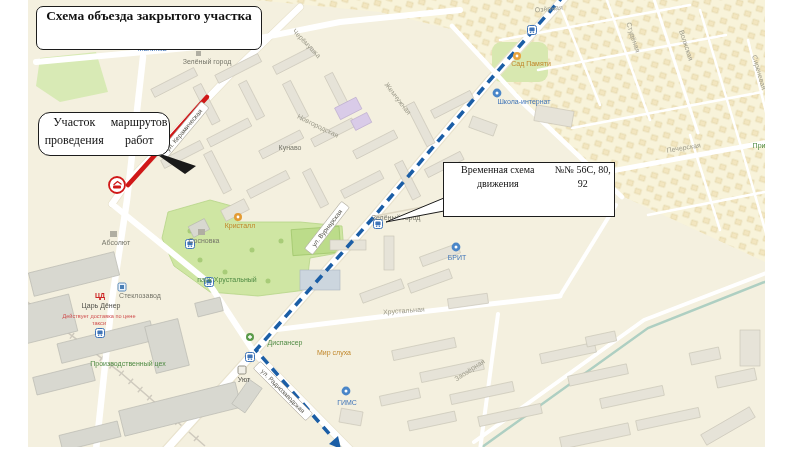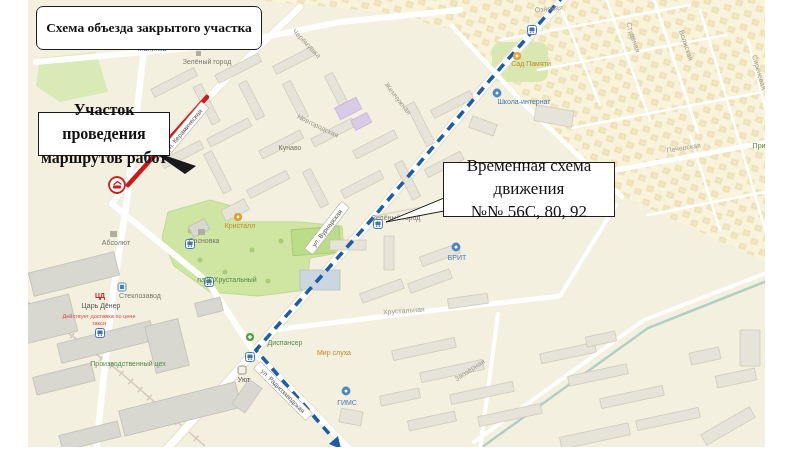--- a/index.html
+++ b/index.html
@@ -1,27 +1,27 @@
 <!DOCTYPE html>
 <html><head>
 <meta charset="utf-8">
 <style>
   html,body{margin:0;padding:0;background:#ffffff;}
   .stage{position:relative;width:800px;height:450px;background:#ffffff;overflow:hidden;
          font-family:"Liberation Sans",sans-serif;}
   .stage svg{position:absolute;left:0;top:0;}
   .box{position:absolute;background:#ffffff;border:1.6px solid #1c1c1c;
        font-family:"Liberation Serif",serif;color:#111;text-align:center;
-       display:flex;flex-direction:column;justify-content:center;z-index:5;}
+       display:flex;flex-direction:row;justify-content:center;z-index:5;}
   .title-box{left:36px;top:6px;width:224px;height:42px;border-radius:7px;
              font-weight:bold;font-size:13.5px;line-height:1.4;}
   .left-callout{left:38px;top:112px;width:130px;height:42px;border-width:1.3px;
-                font-weight:bold;font-size:16px;line-height:1.5;}
+                font-weight:normal;font-size:12px;line-height:1.5;border-radius:12px;}
   .right-callout{left:443px;top:162px;width:170px;height:53px;border-width:1.3px;
-                 font-size:17px;line-height:1.35;}
+                 font-size:10px;line-height:1.35;}
   
   text{font-family:"Liberation Sans",sans-serif;text-anchor:middle;}
   .lbl{font-size:7px;fill:#9c9a8a;}
   .sign-text{font-size:6.4px;fill:#55534a;}
   .poi{font-size:7px;}
   .poi-blue{fill:#3f74b8;}
   .poi-orange{fill:#c1872b;}
   .poi-green{fill:#4f8a43;}
   .poi-gray{fill:#76766a;}
   .poi-dark{fill:#50504a;}

